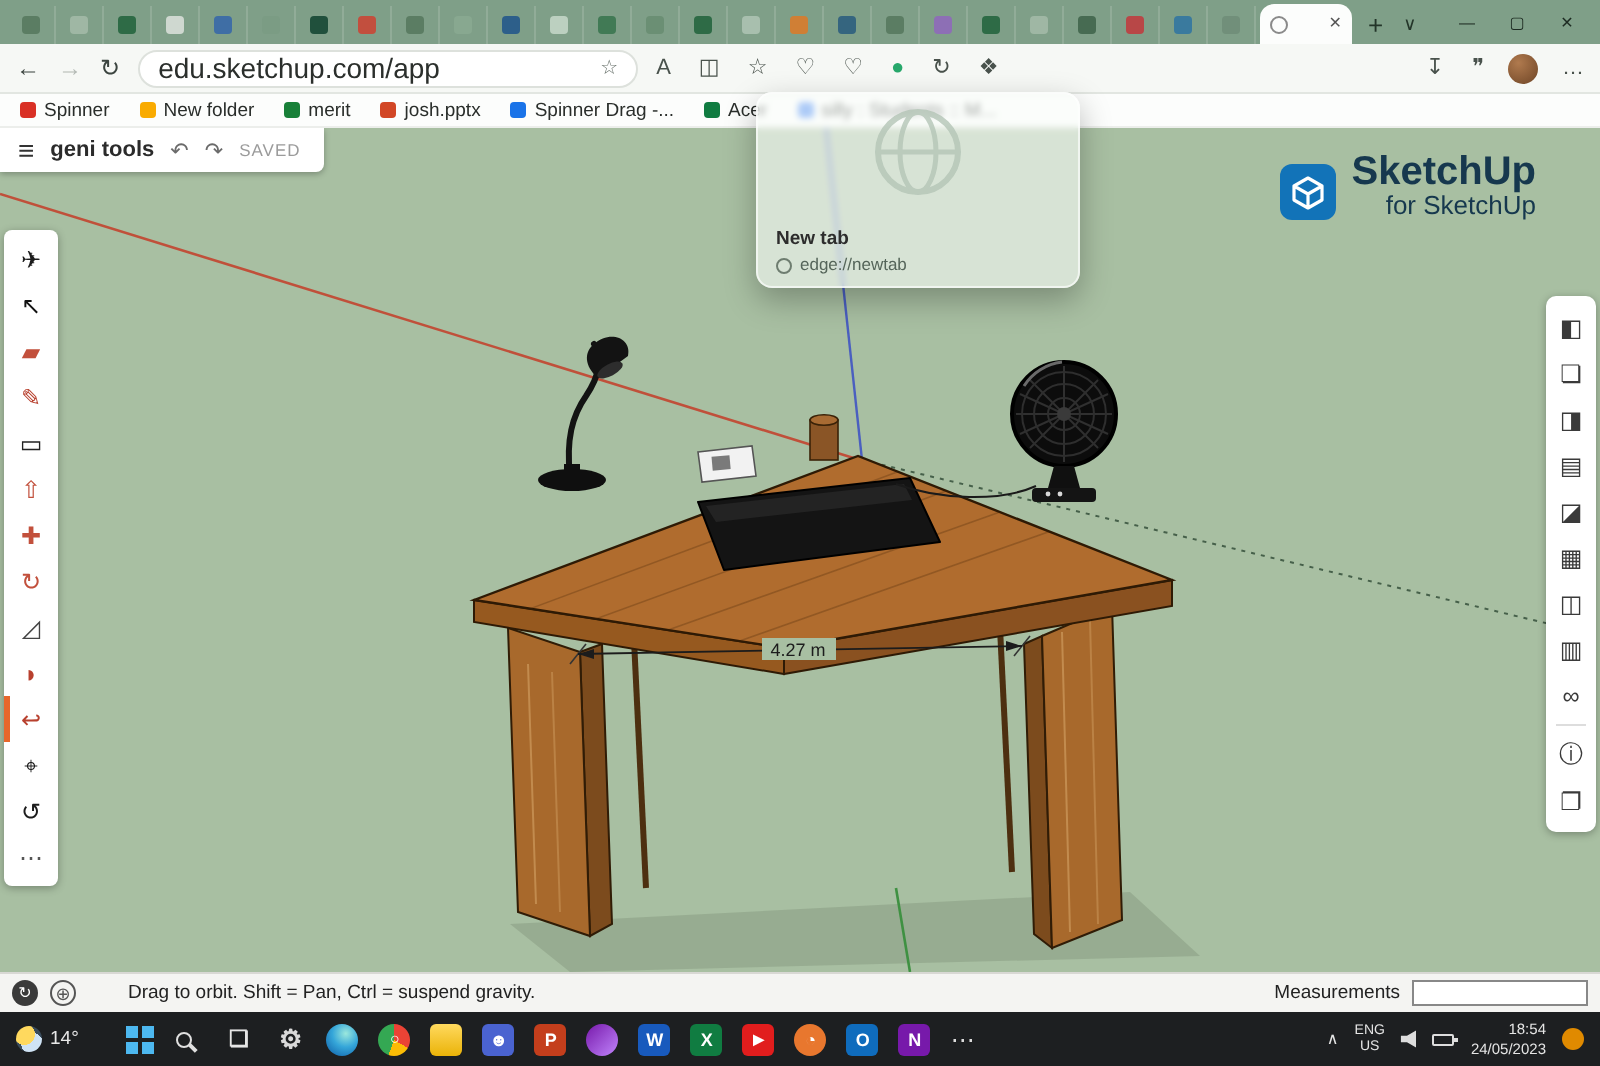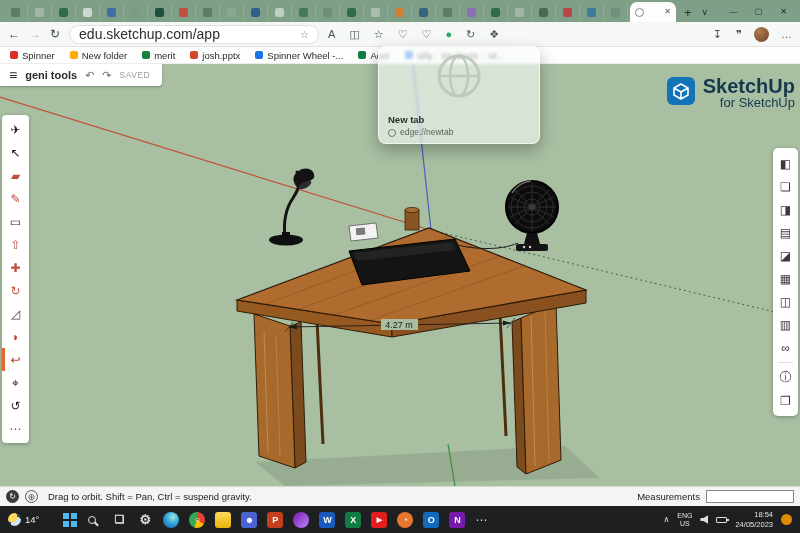--- a/index.html
+++ b/index.html
@@ -41,41 +41,41 @@
   
   .app{position:absolute;top:64px;left:0;width:800px;height:422px;background:var(--canvas);overflow:hidden}
   .scene{position:absolute;top:0;left:0;width:800px;height:422px}
 
   .doc-header{position:absolute;top:0;left:0;height:22px;background:#fff;display:flex;align-items:center;gap:8px;padding:0 12px 0 9px;border-radius:0 0 4px 0;box-shadow:0 1px 3px rgba(0,0,0,.28);z-index:5}
   .hamburger{font-size:14px;color:#333}
   .doc-title{font-size:11px;font-weight:bold;color:#2b2b2b}
   .undo-redo{font-size:11px;color:#6b6b6b}
   .saved{font-size:8.5px;color:#9b9b9b;letter-spacing:.5px}
 
-  .logo{position:absolute;top:12px;right:5px;display:flex;gap:7px;align-items:flex-start;z-index:5}
+  .logo{position:absolute;top:12px;right:32px;display:flex;gap:7px;align-items:flex-end;z-index:5}
   .logo-texts{display:flex;flex-direction:column;align-items:flex-end}
   .logo-main{font-size:20px;font-weight:bold;color:var(--logo_navy);line-height:1}
   .logo-sub{font-size:13px;color:var(--logo_navy);line-height:1.15}
 
   .left-toolbar{position:absolute;top:51px;left:2px;width:27px;background:#fff;border-radius:4px;box-shadow:0 1px 4px rgba(0,0,0,.3);padding:3px 0;display:flex;flex-direction:column;z-index:5}
   .tool{height:23px;display:flex;align-items:center;justify-content:center;font-size:12px;line-height:1;border-left:3px solid transparent;border-right:3px solid transparent;cursor:pointer}
 
   .right-toolbar{position:absolute;top:84px;right:2px;width:25px;background:#fff;border-radius:5px;box-shadow:0 1px 4px rgba(0,0,0,.3);padding:4px 0;display:flex;flex-direction:column;align-items:center;z-index:5}
   .rtool{height:23px;width:100%;display:flex;align-items:center;justify-content:center;font-size:12px;color:#3a3a3a;cursor:pointer}
   .rt-divider{width:15px;height:1px;background:#ddd;margin:3px 0}
 
   .notification{position:absolute;left:38px;top:356px;width:212px;height:38px;background:var(--notif);border-radius:5px;display:flex;align-items:center;gap:10px;padding:0 11px;box-shadow:0 2px 6px rgba(0,0,0,.35);z-index:5}
   .notif-text{font-size:9.5px;color:#fff;line-height:1.2;flex:1}
   .notif-btn{background:#fff;color:var(--notif);font-size:6.5px;font-weight:bold;padding:3px 8px;border-radius:8px;white-space:nowrap;cursor:pointer}
 
   
   .appstatus{position:absolute;top:486px;left:0;width:800px;height:20px;background:#f4f4f2;border-top:1px solid #d8d8d4;display:flex;align-items:center;padding:0 6px;gap:6px}
   .st-circle1{width:13px;height:13px;border-radius:50%;background:#3a3a3a;color:#fff;font-size:8px;display:flex;align-items:center;justify-content:center}
   .st-circle2{width:13px;height:13px;border-radius:50%;border:1.3px solid #555;color:#555;font-size:9px;display:flex;align-items:center;justify-content:center}
-  .status-hint{font-size:9.5px;color:#222;margin-left:4px}
+  .status-hint{font-size:9.5px;color:#222;margin-left:20px}
   .meas-label{margin-left:auto;font-size:9.5px;color:#222}
   .meas-input{width:88px;height:13px;border:1px solid #888;background:#fff;font-size:9px;padding:0 3px;font-family:"Liberation Sans",sans-serif}
 
   
   .taskbar{position:absolute;top:506px;left:0;width:800px;height:27px;background:#1d1f21;display:flex;align-items:center;padding:0 8px;gap:8px}
   .weather{display:flex;align-items:center;gap:4px;margin-right:4px}
   .weather-ico{width:13px;height:13px;border-radius:50%;background:radial-gradient(circle at 32% 32%,#ffd95e 0 42%,transparent 43%),radial-gradient(circle at 62% 68%,#cfe3f5 0 45%,transparent 46%),#3a4c5c}
   .weather-temp{font-size:9.5px;color:#e8e8e8}
   .tb-btn{width:22px;height:22px;display:flex;align-items:center;justify-content:center;border-radius:4px;cursor:pointer}
   .start-grid{width:6px;height:6px;background:#4db8f0;box-shadow:8px 0 #4db8f0,0 8px #4db8f0,8px 8px #4db8f0;margin:-7px -7px 0 0}
@@ -282,21 +282,21 @@
       <span class="bm-label">merit</span>
     </div>
 
     <div class="bm">
       <span class="bm-dot" style="background: rgb(210, 71, 38);"></span>
       <span class="bm-label">josh.pptx</span>
     </div>
 
     <div class="bm">
       <span class="bm-dot" style="background: rgb(26, 115, 232);"></span>
-      <span class="bm-label">Spinner Wheel -...</span>
+      <span class="bm-label">Spinner Drag -...</span>
     </div>
 
     <div class="bm">
       <span class="bm-dot" style="background: rgb(16, 124, 65);"></span>
       <span class="bm-label">Acer</span>
     </div>
 
     <div class="bm">
       <span class="bm-dot" style="background: rgb(66, 133, 244);"></span>
       <span class="bm-label">silly : Students :: M...</span>

